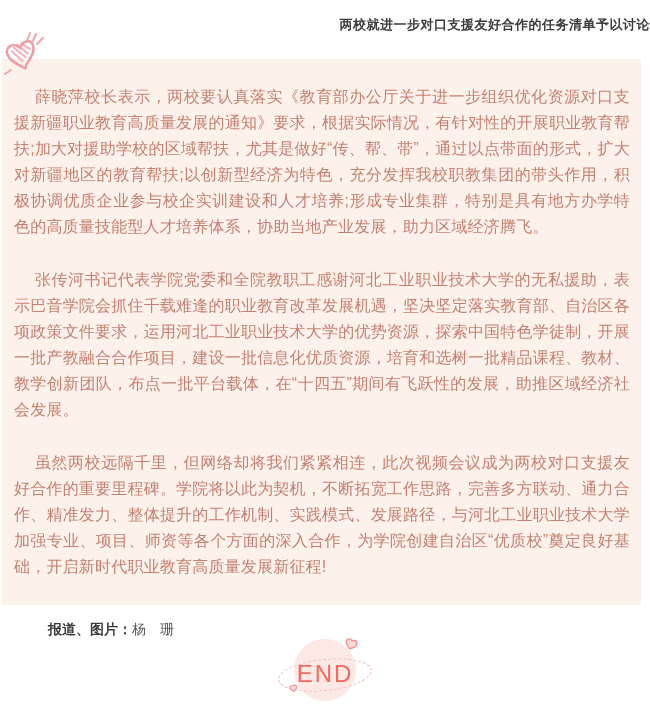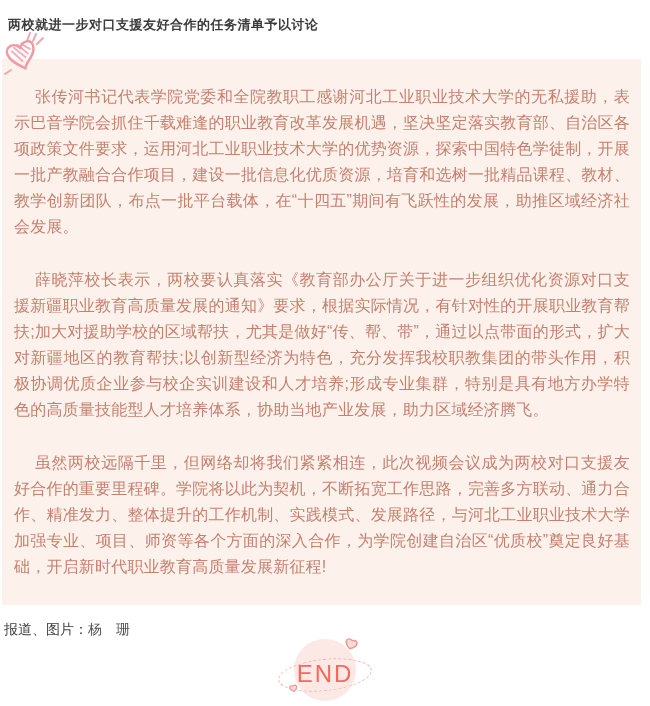--- a/index.html
+++ b/index.html
@@ -4,25 +4,25 @@
 <style>
   html, body { margin: 0; padding: 0; }
   body {
     width: 650px; height: 706px;
     background: #ffffff;
     font-family: "Liberation Sans", sans-serif;
     overflow: hidden;
     position: relative;
   }
   .article-title {
-    margin: 8px;
-    padding-top: 8px;
+    margin: 0;
+    padding-top: 16px;
     font-size: 13px;
     font-weight: bold;
-    text-align: left;
+    text-align: right;
     letter-spacing: 0.5px;
     color: var(--title-text, #3c3c3c);
   }
   .content-box {
     margin: 25px 9px 0 2px;
     background: var(--box-bg, #fdf1ec);
     padding: 25px 11px 16px 12px;
   }
   .content-box p {
     margin: 0 0 27px 0;
@@ -41,22 +41,23 @@
     width: 52px; height: 54px;
   }
 
   .credits {
     margin: 12px 0 0 4px;
     font-size: 14px;
     line-height: 25px;
     color: var(--credit-name, #555555);
   }
   .credits .label {
-    font-weight: normal;
+    font-weight: bold;
     color: var(--credit-label, #3c3c3c);
+    margin-left: 44px;
   }
 
   .end-badge {
     position: relative;
     height: 66px;
     margin-top: -3px;
   }
   .end-circle {
     position: absolute;
     left: 50%; top: 0;
@@ -106,22 +107,22 @@
       <path d="M22 16 L29 23" stroke="#f3afb8" stroke-width="2" stroke-linecap="round"></path>
 
       <path d="M20 20 C15 12 5 15 6 23 C7 31 15 36 20 41 C22 34 33 31 33 21 C33 13 23 13 20 20 Z" stroke="#f09aa4" stroke-width="2.4" stroke-linecap="round" stroke-linejoin="round"></path>
     </g>
 
     <path d="M3 46 L9 42" stroke="#f2a4ae" stroke-width="2" stroke-linecap="round"></path>
   </svg>
 </span>
 
 <div class="content-box">
+  <p>薛晓萍校长表示，两校要认真落实《教育部办公厅关于进一步组织优化资源对口支援新疆职业教育高质量发展的通知》要求，根据实际情况，有针对性的开展职业教育帮扶;加大对援助学校的区域帮扶，尤其是做好“传、帮、带”，通过以点带面的形式，扩大对新疆地区的教育帮扶;以创新型经济为特色，充分发挥我校职教集团的带头作用，积极协调优质企业参与校企实训建设和人才培养;形成专业集群，特别是具有地方办学特色的高质量技能型人才培养体系，协助当地产业发展，助力区域经济腾飞。</p>
   <p>张传河书记代表学院党委和全院教职工感谢河北工业职业技术大学的无私援助，表示巴音学院会抓住千载难逢的职业教育改革发展机遇，坚决坚定落实教育部、自治区各项政策文件要求，运用河北工业职业技术大学的优势资源，探索中国特色学徒制，开展一批产教融合合作项目，建设一批信息化优质资源，培育和选树一批精品课程、教材、教学创新团队，布点一批平台载体，在“十四五”期间有飞跃性的发展，助推区域经济社会发展。</p>
-  <p>薛晓萍校长表示，两校要认真落实《教育部办公厅关于进一步组织优化资源对口支援新疆职业教育高质量发展的通知》要求，根据实际情况，有针对性的开展职业教育帮扶;加大对援助学校的区域帮扶，尤其是做好“传、帮、带”，通过以点带面的形式，扩大对新疆地区的教育帮扶;以创新型经济为特色，充分发挥我校职教集团的带头作用，积极协调优质企业参与校企实训建设和人才培养;形成专业集群，特别是具有地方办学特色的高质量技能型人才培养体系，协助当地产业发展，助力区域经济腾飞。</p>
   <p>虽然两校远隔千里，但网络却将我们紧紧相连，此次视频会议成为两校对口支援友好合作的重要里程碑。学院将以此为契机，不断拓宽工作思路，完善多方联动、通力合作、精准发力、整体提升的工作机制、实践模式、发展路径，与河北工业职业技术大学加强专业、项目、师资等各个方面的深入合作，为学院创建自治区“优质校”奠定良好基础，开启新时代职业教育高质量发展新征程!</p>
 </div>
 
 <div class="credits">
   <div>
     <span class="label">报道、图片：</span><span>杨　珊</span>
   </div>
 </div>
 
 <div class="end-badge">

